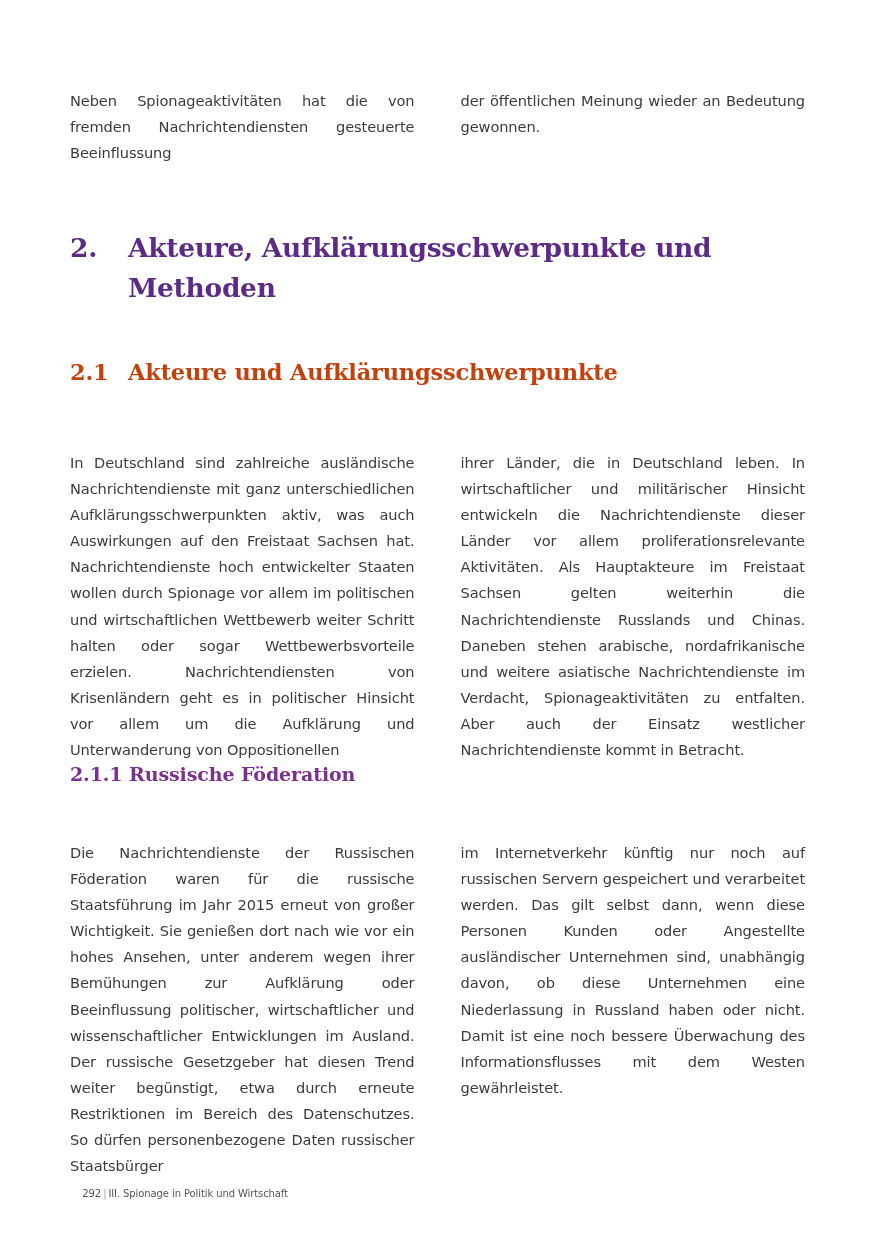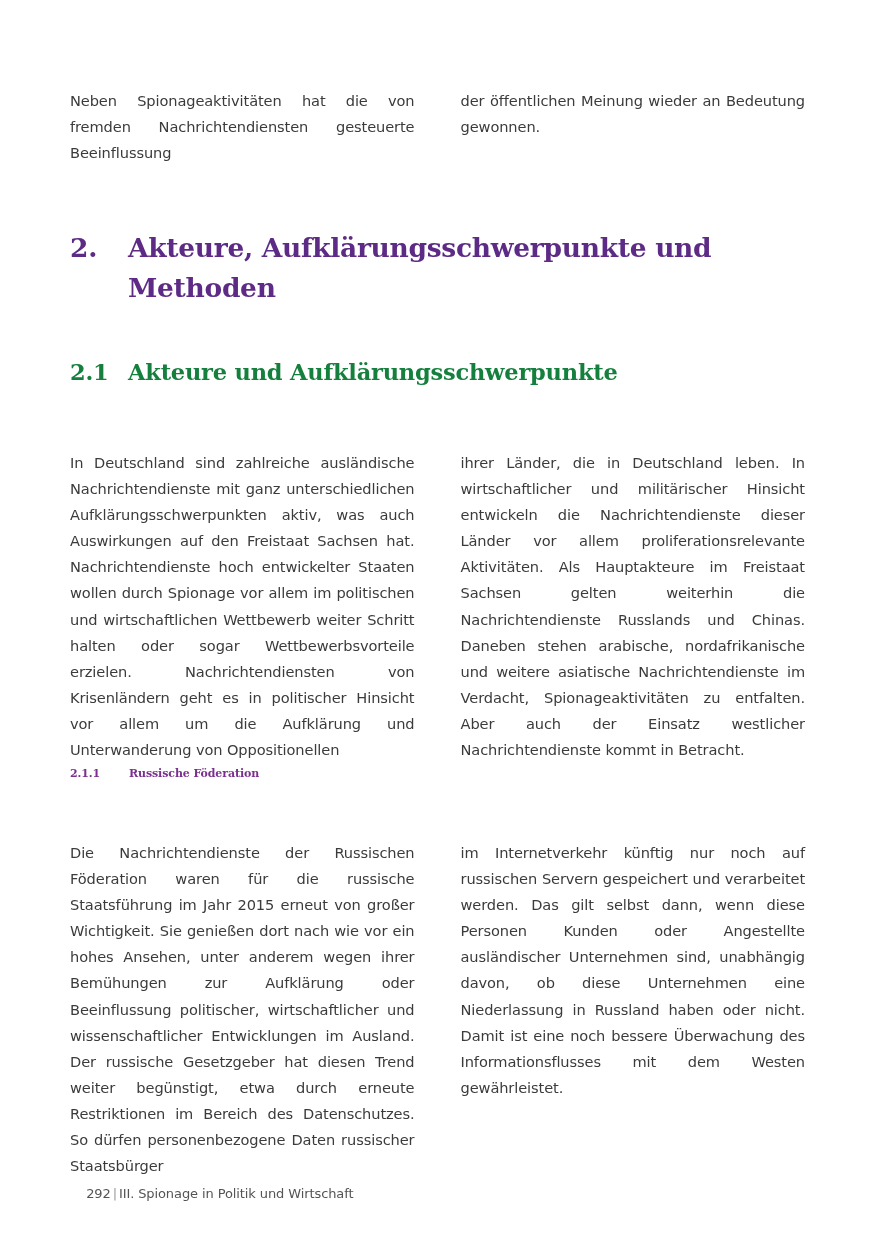--- a/index.html
+++ b/index.html
@@ -81,41 +81,41 @@
   
   .h2 {
     position: absolute;
     left: 70px;
     top: 357px;
     width: 735px;
     font-family: "DejaVu Serif", serif;
     font-size: 22.5px;
     line-height: 30px;
     font-weight: bold;
-    color: #15803d;
+    color: #c2410c;
     letter-spacing: -0.2px;
     display: flex;
     align-items: center;
   }
   .h2 .num {
     width: 58px;
     flex: 0 0 58px;
   }
 
   
   #body-block-1 { top: 450px; align-items: flex-end; }
 
   
   .h3 {
     position: absolute;
     left: 70px;
     top: 762px;
     width: 735px;
     font-family: "DejaVu Serif", serif;
-    font-size: 11px;
+    font-size: 19px;
     line-height: 24px;
     font-weight: bold;
     color: #7b2f8e;
     letter-spacing: -0.1px;
     display: flex;
     align-items: flex-start;
   }
   .h3 .num {
     width: 59px;
     flex: 0 0 59px;
@@ -123,21 +123,21 @@
 
   
   #body-block-2 { top: 840px; }
 
   
   .footer {
     position: absolute;
     left: 70px;
     top: 1164px;
     font-family: "DejaVu Sans", sans-serif;
-    font-size: 13px;
+    font-size: 10px;
     line-height: 20px;
     color: #545454;
     letter-spacing: -0.1px;
     white-space: pre;
   }
   .footer .sep {
     color: #9b9b9b;
     padding: 0 2px;
   }
 </style>

